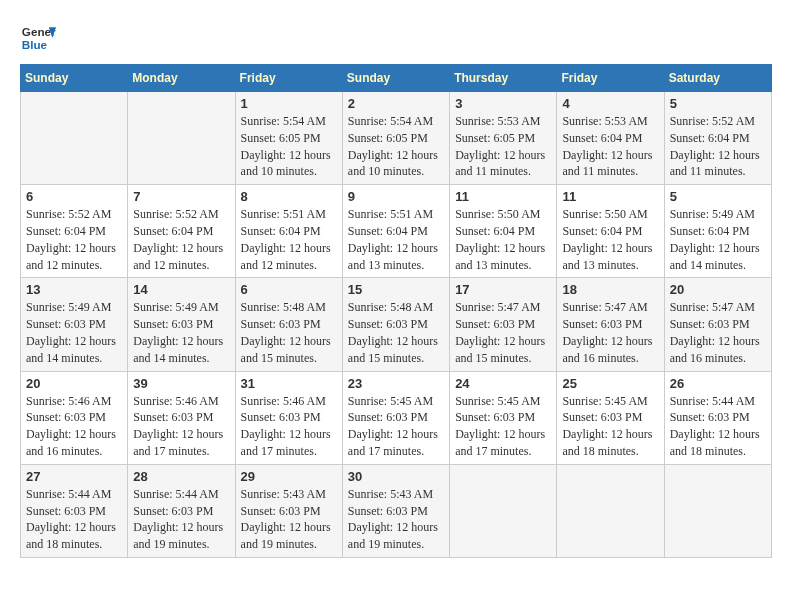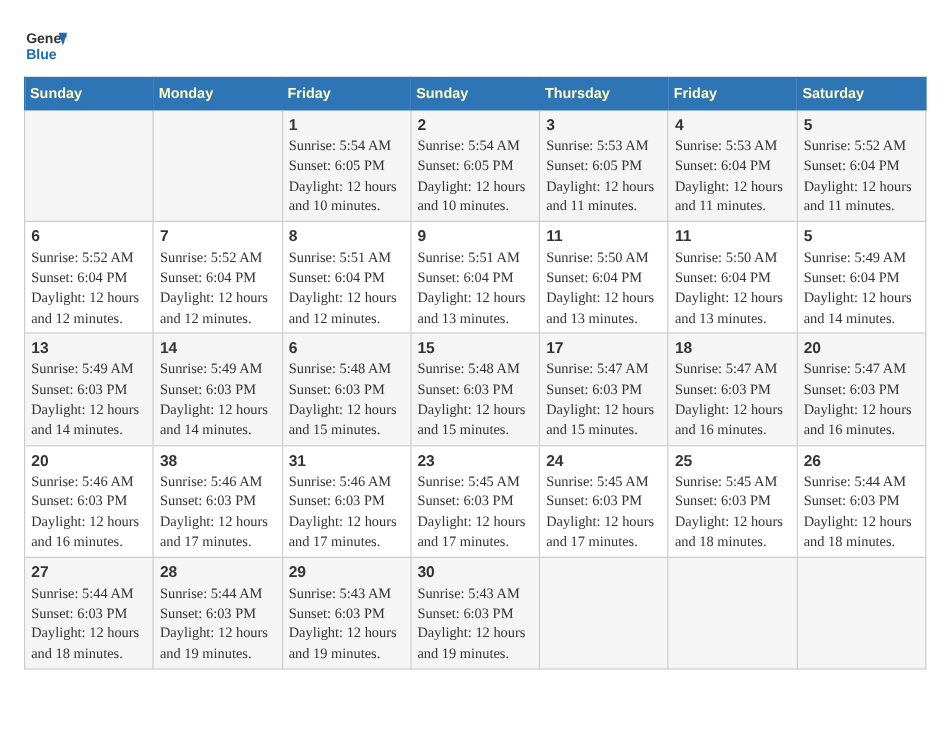--- a/index.html
+++ b/index.html
@@ -253,21 +253,21 @@
       </tr>
       <tr>
         <td>
           <span class="day-number">20</span>
           <div class="day-info" style="white-space: pre-line;">Sunrise: 5:46 AM
 Sunset: 6:03 PM
 Daylight: 12 hours
 and 16 minutes.</div>
         </td>
         <td>
-          <span class="day-number">38</span>
+          <span class="day-number">39</span>
           <div class="day-info" style="white-space: pre-line;">Sunrise: 5:46 AM
 Sunset: 6:03 PM
 Daylight: 12 hours
 and 17 minutes.</div>
         </td>
         <td>
           <span class="day-number">31</span>
           <div class="day-info" style="white-space: pre-line;">Sunrise: 5:46 AM
 Sunset: 6:03 PM
 Daylight: 12 hours

